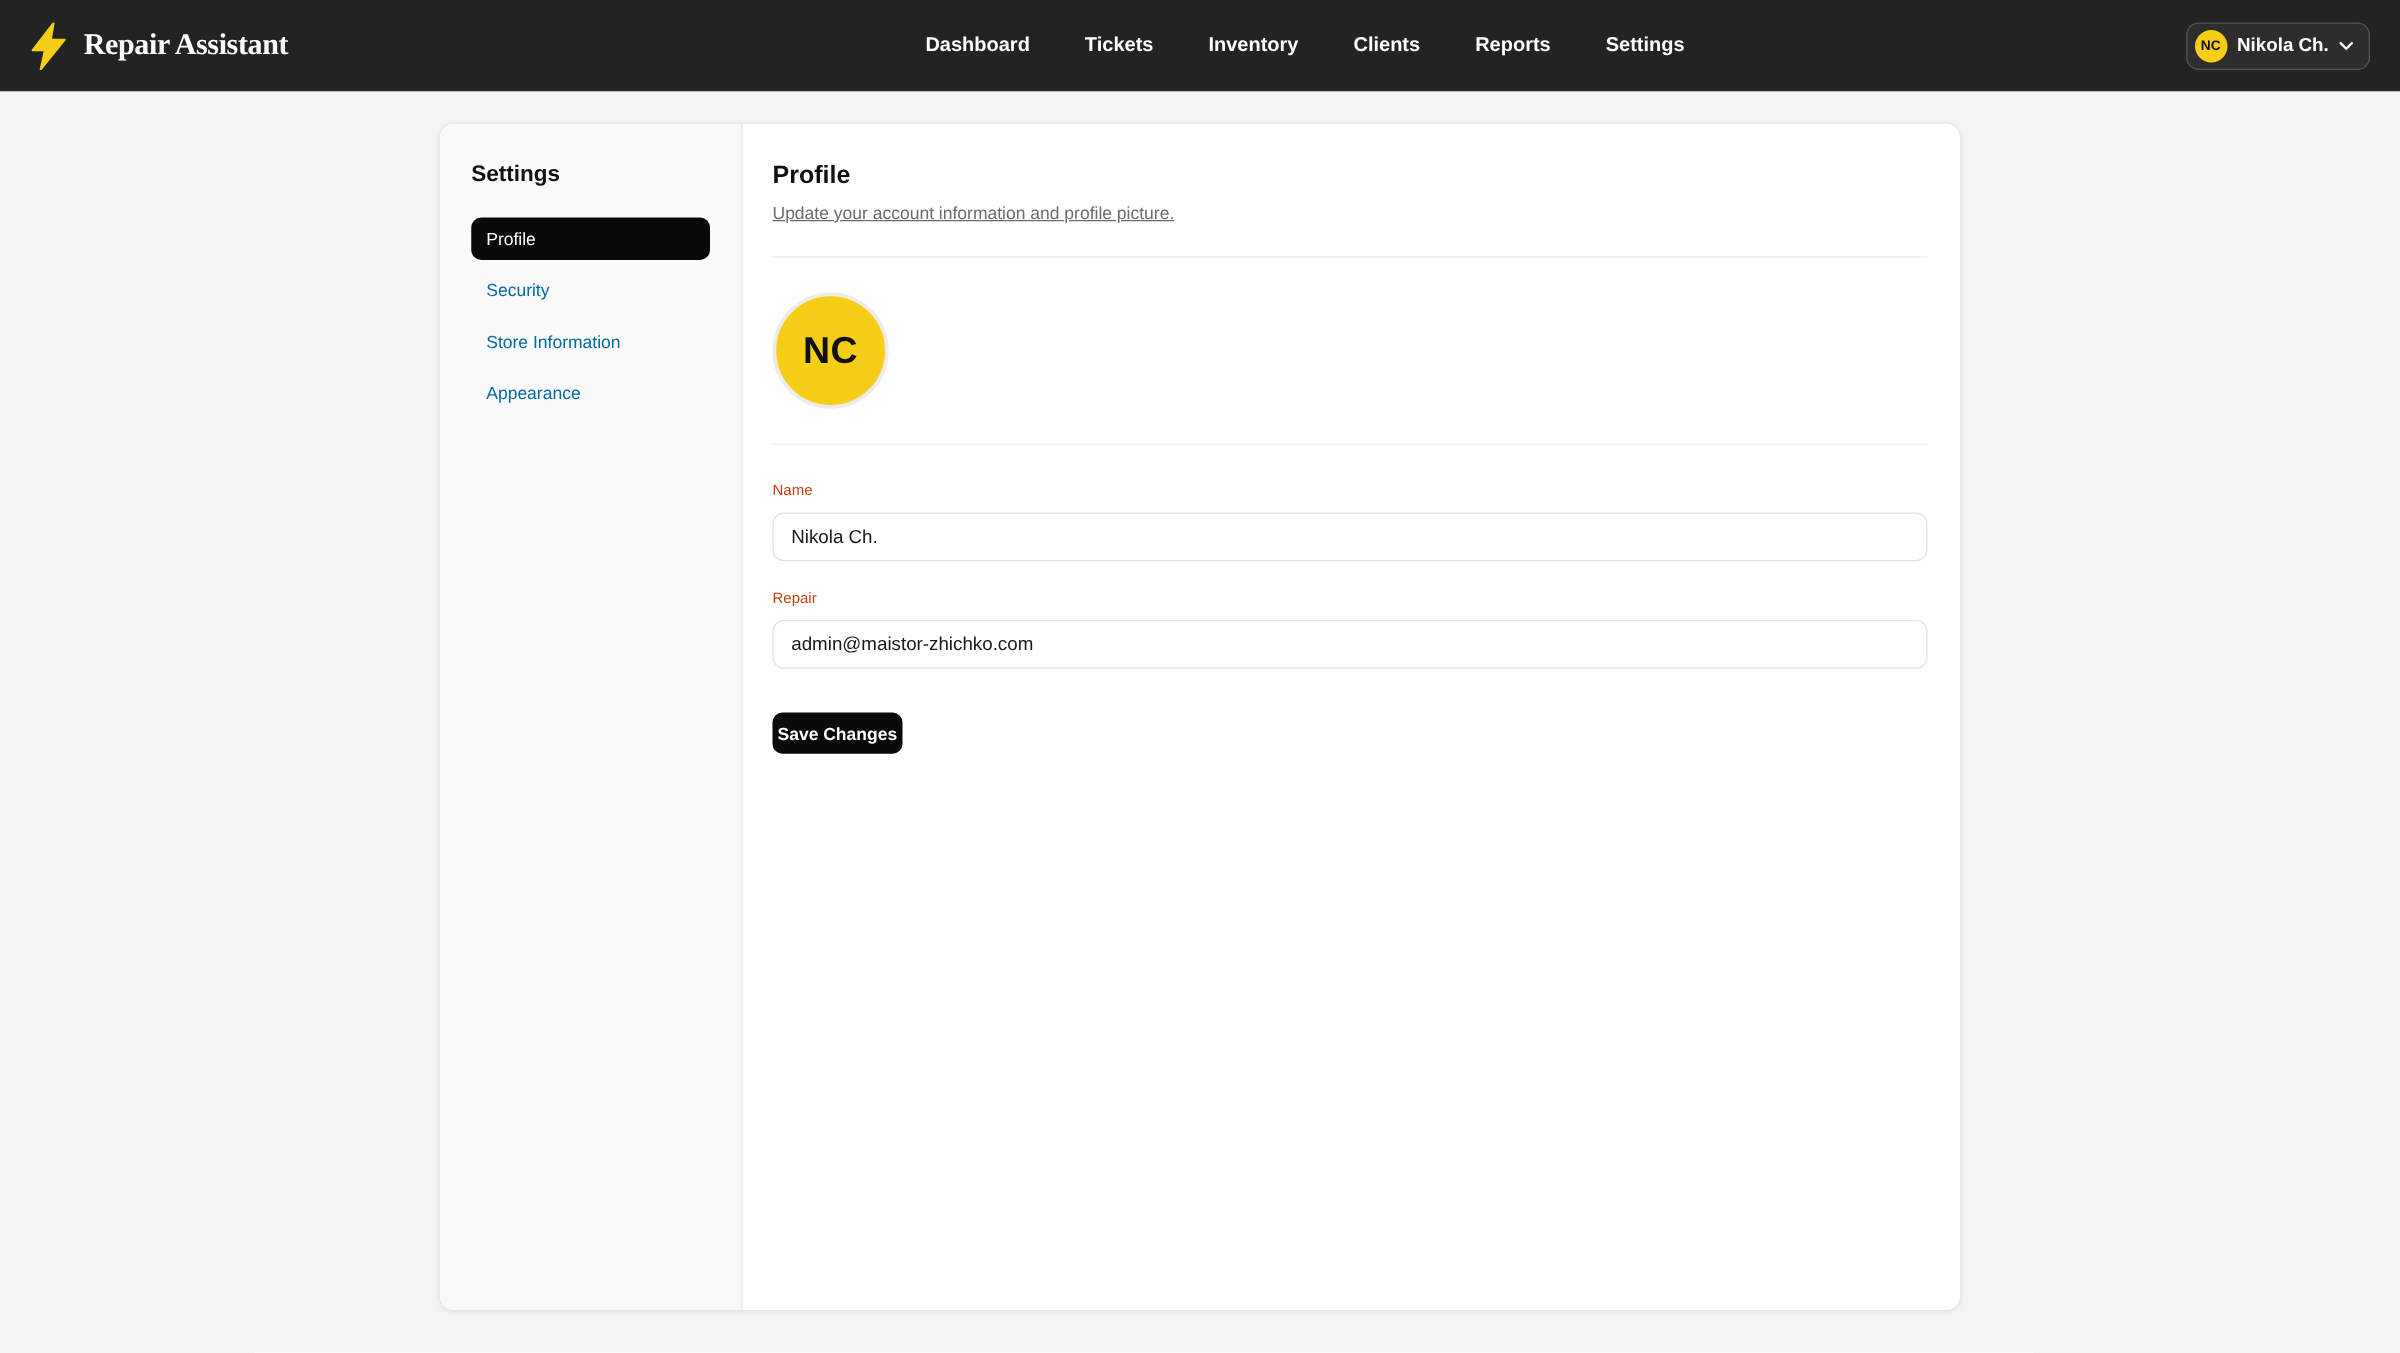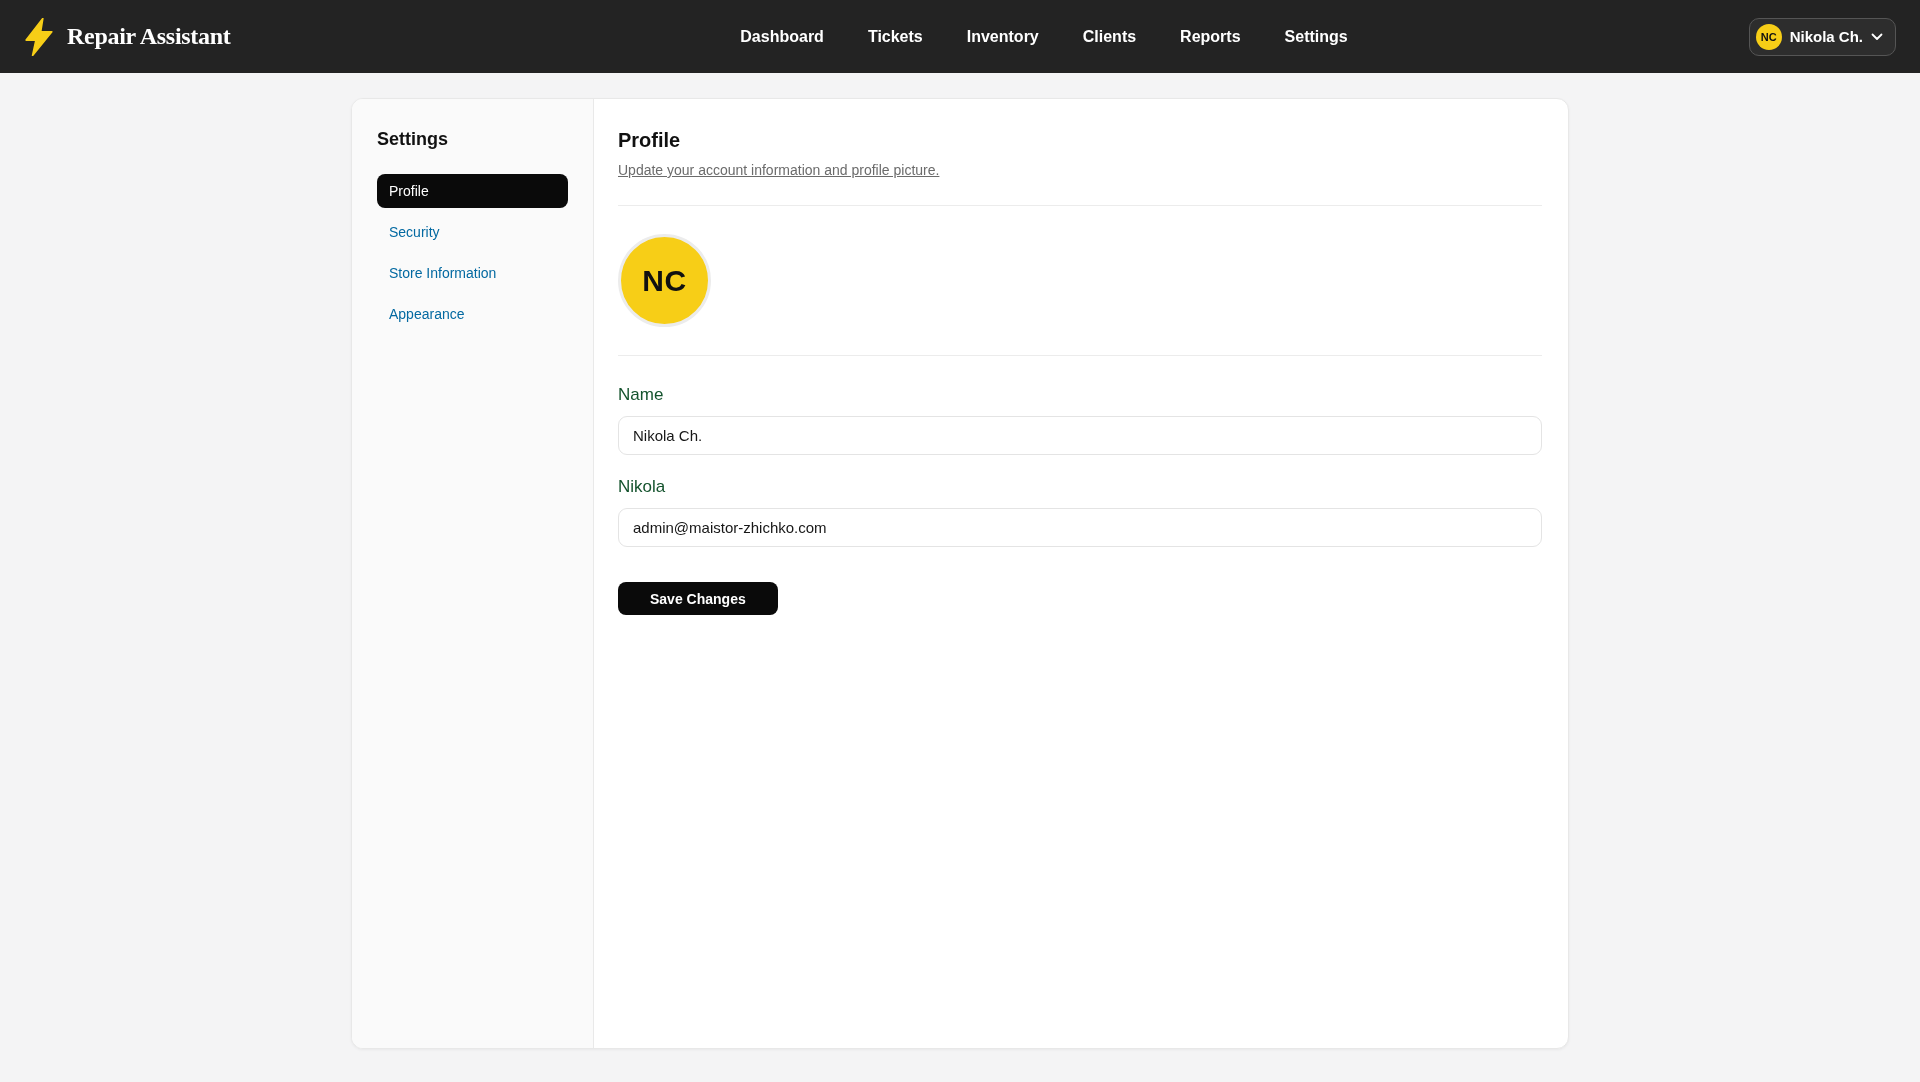--- a/index.html
+++ b/index.html
@@ -158,41 +158,41 @@
     display: flex; align-items: center; justify-content: center;
     font-size: 30px;
     font-weight: 700;
     color: #111111;
     letter-spacing: 0.5px;
   }
   .form-area { margin-top: 29px; }
   .field-group { margin-bottom: 22px; }
   .field-label {
     display: block;
-    font-size: 17px;
+    font-size: 12px;
     font-weight: 500;
-    color: #14532d;
+    color: #c2410c;
     margin-bottom: 11px;
   }
   .text-input {
     width: 100%;
     height: 39px;
     border: 1px solid #e4e4e4;
     border-radius: 9px;
     padding: 0 14px;
     font-family: "Liberation Sans", "DejaVu Sans", sans-serif;
     font-size: 15px;
     color: #171717;
     background: #ffffff;
     outline: none;
   }
   .save-btn {
     margin-top: 13px;
     height: 33px;
-    padding: 0 32px;
+    padding: 0 4px;
     background: #0a0a0a;
     color: #ffffff;
     border: none;
     border-radius: 8px;
     font-family: "Liberation Sans", "DejaVu Sans", sans-serif;
     font-size: 14px;
     font-weight: 600;
     cursor: pointer;
   }
 </style>
@@ -248,21 +248,21 @@
       </div>
       <hr class="divider" style="margin-top:0;">
 
       <form class="form-area">
         <div class="field-group">
           <label class="field-label">Name</label>
           <input class="text-input" type="text" value="Nikola Ch." style="">
         </div>
 
         <div class="field-group">
-          <label class="field-label">Nikola</label>
+          <label class="field-label">Repair</label>
           <input class="text-input" type="text" value="admin@maistor-zhichko.com" style="">
         </div>
 
         <button class="save-btn" type="button">Save Changes</button>
       </form>
     </section>
 
   </div>
 </main>
 

